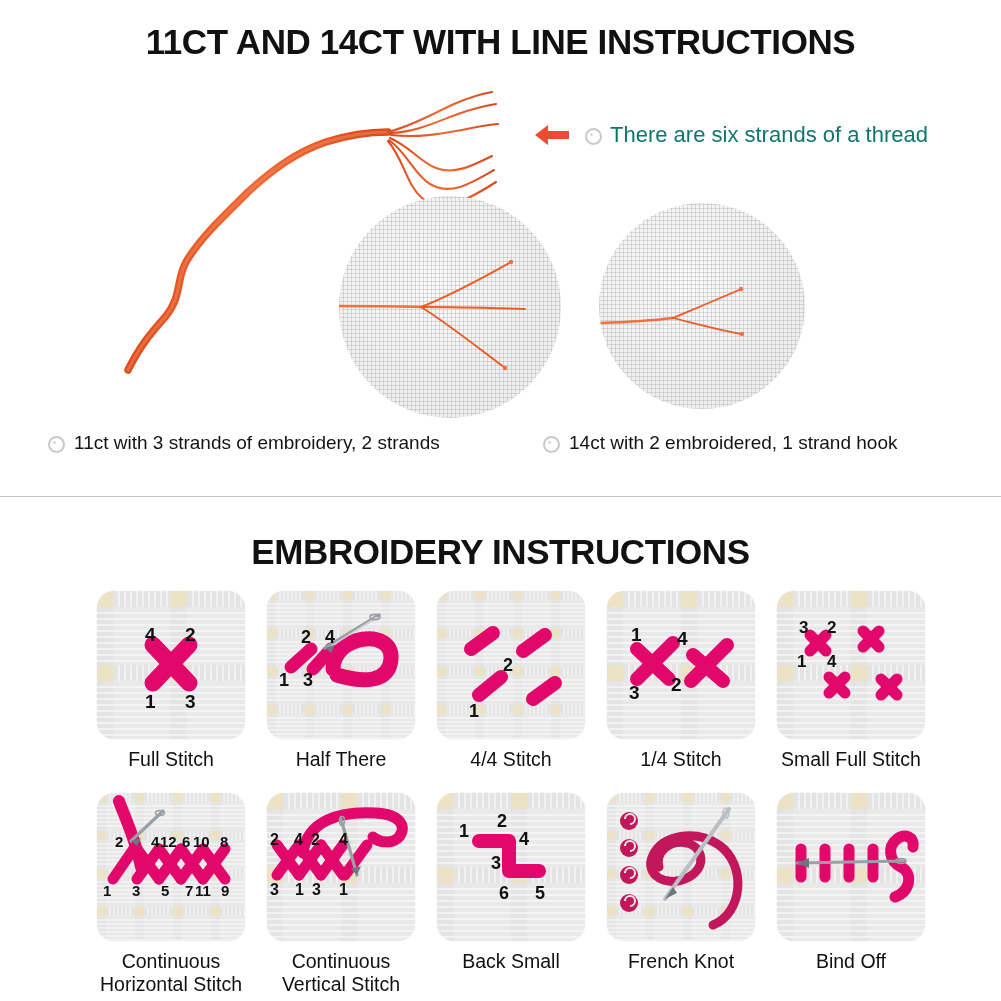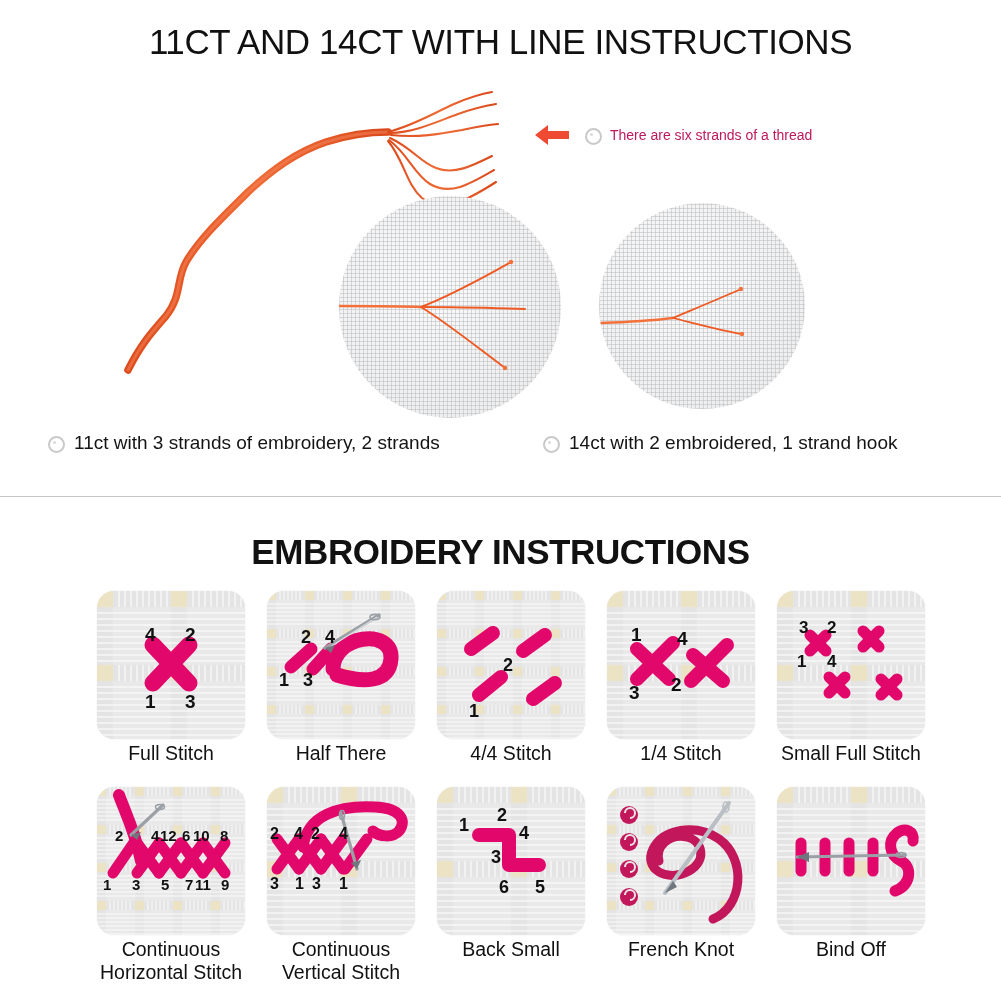--- a/index.html
+++ b/index.html
@@ -4,32 +4,32 @@
 <title>Cross Stitch Instructions</title>
 <style>
   html,body{margin:0;padding:0;background:#fff;}
   body{width:1001px;height:1001px;overflow:hidden;
        font-family:"Liberation Sans","DejaVu Sans",sans-serif;color:#111;}
   .page{position:relative;width:1001px;height:1001px;}
 
   
   .sec1{position:relative;width:1001px;height:496px;}
   .title1{position:absolute;top:22px;left:0;width:1001px;text-align:center;
-          font-size:35px;font-weight:normal;letter-spacing:-0.4px;color:#111;}
+          font-size:35px;font-weight:bold;letter-spacing:-0.4px;color:#111;}
   .title2{position:absolute;top:518px;left:0;width:1001px;text-align:center;
           font-size:35px;font-weight:bold;letter-spacing:-0.4px;color:#111;}
 
   .thread-wrap{position:absolute;left:120px;top:80px;width:430px;height:300px;}
   .arrow-note{position:absolute;left:533px;top:122px;display:flex;align-items:center;}
   .arrow-ico{width:38px;height:26px;flex:0 0 auto;}
   .bullet{display:inline-block;width:13px;height:13px;border-radius:50%;
           border:2px solid #c9c9c9;background:#fff;margin:0 8px 0 14px;position:relative;top:1px;}
   .bullet::after{content:"";position:absolute;left:3px;top:3px;width:3px;height:3px;
           border-radius:50%;background:#d9d9d9;}
-  .note-txt{font-size:14px;color:#be185d;white-space:nowrap;text-align:right;}
+  .note-txt{font-size:22px;color:#0f766e;white-space:nowrap;text-align:right;}
 
   .circle{position:absolute;border-radius:50%;overflow:hidden;
      background-color:#f4f4f4;
      background-image:
        repeating-linear-gradient(0deg, rgba(186,189,193,.55) 0 1px, rgba(255,255,255,0) 1px 4px),
        repeating-linear-gradient(90deg, rgba(186,189,193,.55) 0 1px, rgba(255,255,255,0) 1px 4px),
        radial-gradient(circle at 42% 38%, #fbfbfb 0%, #f1f1f1 60%, #e9e9e9 100%);
   }
   .c-left{left:339px;top:196px;width:222px;height:222px;}
   .c-right{left:599px;top:203px;width:206px;height:206px;}
@@ -45,21 +45,21 @@
 
   
   .sec2{position:absolute;top:511px;left:0;width:1001px;height:504px;}
   .grid{position:absolute;top:80px;left:0;width:1001px;}
   .row{display:flex;justify-content:flex-start;padding-left:86px;box-sizing:border-box;}
   .row2{margin-top:22px;}
   .cell{width:170px;display:flex;flex-direction:column;align-items:center;}
   .tile{width:148px;height:148px;border-radius:17px;overflow:hidden;position:relative;
         background:#efe9d9;box-shadow:0 0 0 1px rgba(0,0,0,0.02);}
   .tile svg{display:block;}
-  .lbl{margin-top:3px;font-size:19.5px;color:#111;text-align:center;line-height:23px;white-space:pre-line;}
+  .lbl{margin-top:9px;font-size:19.5px;color:#111;text-align:center;line-height:23px;white-space:pre-line;}
 </style>
 </head>
 <body>
 
 <div class="page">
 
   <div class="sec1">
 
     <div class="title1">11CT AND 14CT WITH LINE INSTRUCTIONS</div>
 

